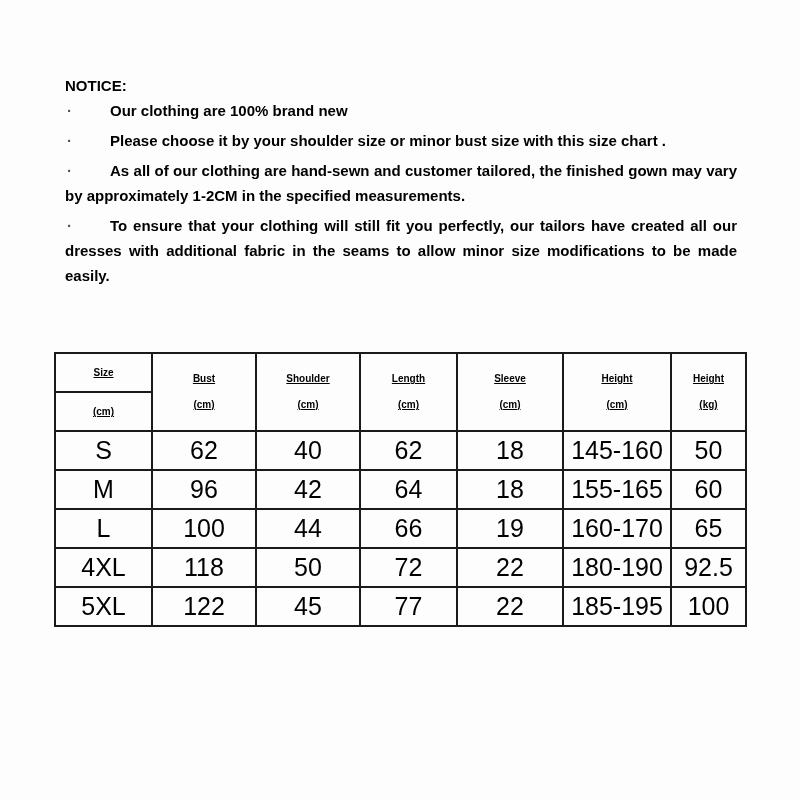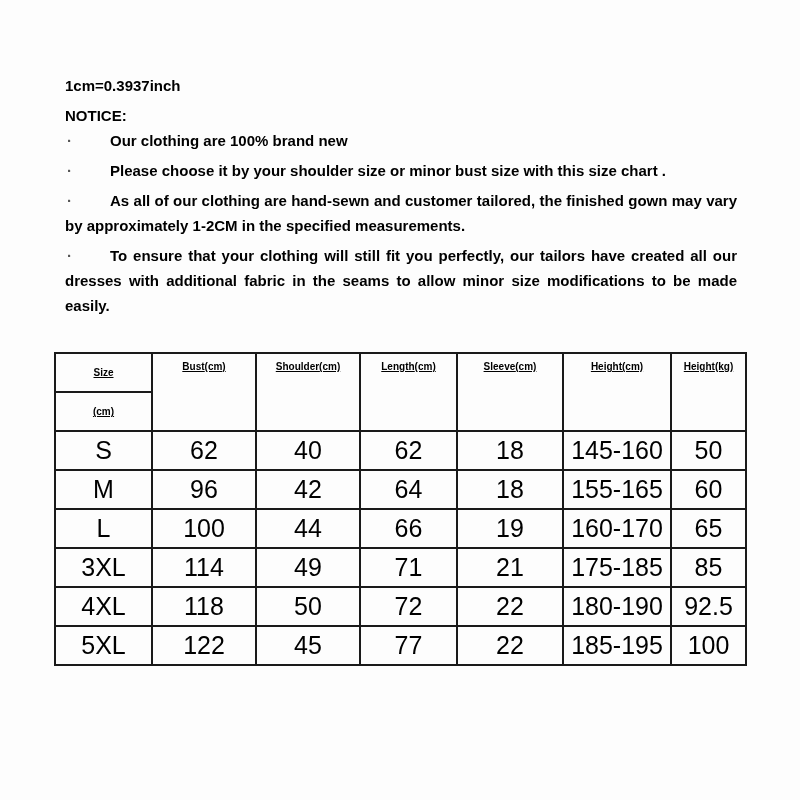--- a/index.html
+++ b/index.html
@@ -53,21 +53,21 @@
   }
   table.size-chart th {
     font-size: 10px;
     font-weight: bold;
     height: 76px;
     padding: 0;
     text-decoration: underline;
   }
   .th-stack {
     display: flex;
-    flex-direction: row;
+    flex-direction: column;
     justify-content: center;
     height: 76px;
     line-height: 26px;
   }
   .size-split {
     display: flex;
     flex-direction: column;
     height: 76px;
   }
   .size-split > div {
@@ -81,21 +81,20 @@
     font-size: 25px;
     font-weight: normal;
     height: 39px;
     white-space: nowrap;
   }
 </style>
 </head>
 <body>
 
 <div class="doc">
-  <p class="conv">1cm=0.3937inch</p>
   <p class="notice-title">NOTICE:</p>
 
   <div class="notice-item">
     <span class="dot">·</span>
     <p class="btext">Our clothing are 100% brand new</p>
   </div>
   <div class="notice-item">
     <span class="dot">·</span>
     <p class="btext">Please choose it by your shoulder size or minor bust size with this size chart .</p>
   </div>
@@ -187,29 +186,20 @@
     <tr>
       <td>L</td>
       <td>100</td>
       <td>44</td>
       <td>66</td>
       <td>19</td>
       <td>160-170</td>
       <td>65</td>
     </tr>
     <tr>
-      <td>3XL</td>
-      <td>114</td>
-      <td>49</td>
-      <td>71</td>
-      <td>21</td>
-      <td>175-185</td>
-      <td>85</td>
-    </tr>
-    <tr>
       <td>4XL</td>
       <td>118</td>
       <td>50</td>
       <td>72</td>
       <td>22</td>
       <td>180-190</td>
       <td>92.5</td>
     </tr>
     <tr>
       <td>5XL</td>

